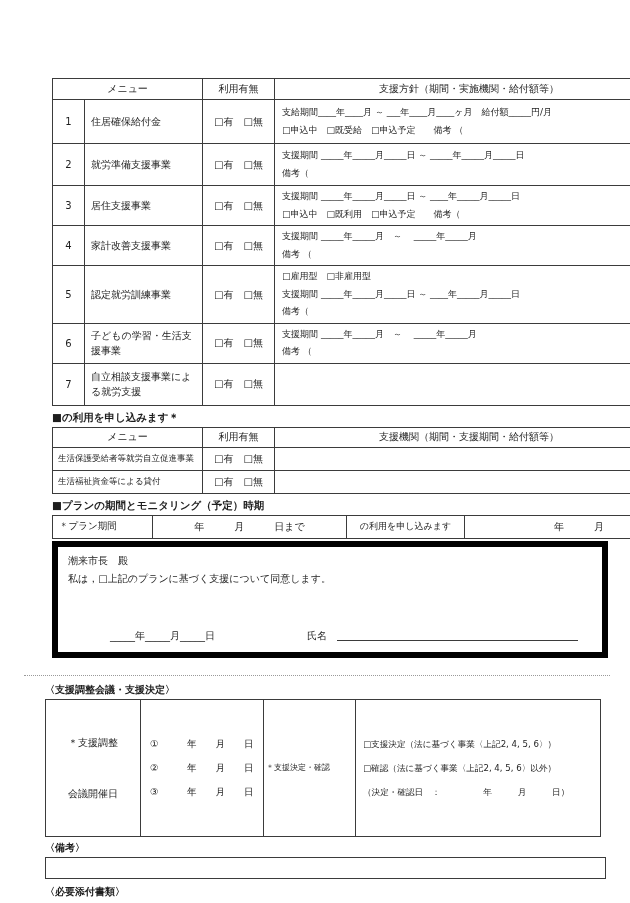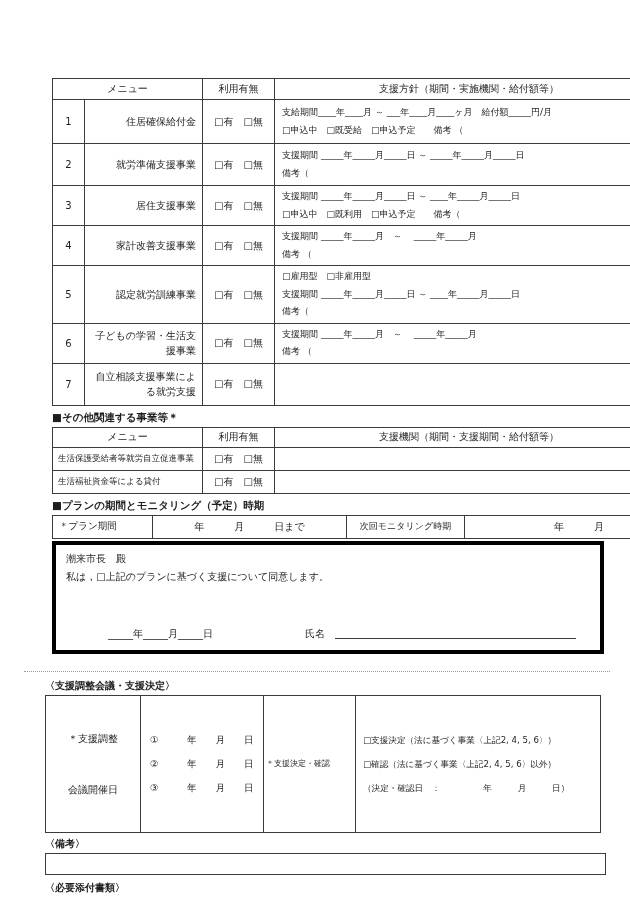--- a/index.html
+++ b/index.html
@@ -13,21 +13,21 @@
 
   .sec-title{font-size:10.5px;font-weight:bold;margin:0 0 3px 0;line-height:14px;white-space:pre;}
   .sub-title{font-size:10px;font-weight:bold;margin:0 0 2px 0;line-height:14px;white-space:pre;}
 
   table{border-collapse:collapse;table-layout:fixed;width:612px;}
   td{border:1px solid #3b3b3b;padding:0 4px;font-size:9.5px;vertical-align:middle;overflow:hidden;}
 
   
   .t1 td.hdr{height:20px;text-align:center;font-size:10px;font-weight:normal;}
   .t1 .c-num{text-align:center;font-size:10px;width:32px;}
-  .t1 .c-name{font-size:10px;padding:2px 6px;line-height:1.55;text-align:right;}
+  .t1 .c-name{font-size:10px;padding:2px 6px;line-height:1.55;}
   .t1 .c-use{text-align:center;font-size:10px;white-space:pre;}
   .t1 .c-pol{padding:2px 7px;}
   .r1{height:44px}.r2{height:42px}.r3{height:38px}.r4{height:40px}
   .r5{height:54px}.r6{height:40px}.r7{height:42px}
   .pl{display:flex;justify-content:space-between;line-height:1.95;font-size:9px;}
   .plt{white-space:pre;}
   .plr{white-space:pre;}
 
   
   .t2 td.hdr{height:19px;text-align:center;font-size:10px;}
@@ -35,21 +35,21 @@
   .t2 .c-use{text-align:center;font-size:10px;white-space:pre;}
 
   
   .t3 td{height:22px;}
   .t3 .c-plabel{font-size:9.5px;padding:0 6px;}
   .t3 .c-pval{text-align:center;white-space:pre;font-size:10px;}
   .t3 .c-nlabel{font-size:9px;text-align:center;padding:0 2px;}
   .t3 .c-nval{text-align:center;white-space:pre;font-size:10px;padding-left:34px;}
 
   
-  .consent-box{border:4px solid #000000;width:524px;margin-top:2px;padding:5px 10px 7px 10px;
+  .consent-box{border:6px solid #000000;width:524px;margin-top:2px;padding:5px 10px 7px 10px;
     font-size:10px;line-height:18px;}
   .consent-box .ln{white-space:pre;}
   .consent-ind{padding-left:31px;}
   .sig-row{display:flex;align-items:flex-start;padding-left:42px;margin-top:39px;}
   .sig-row .dt{white-space:pre;}
   .sig-row .nm{margin-left:92px;white-space:pre;}
   .sig-line{flex:1;border-bottom:1px solid #3b3b3b;margin:0 14px 3px 10px;height:13px;}
 
   .dotted{border-top:1px dotted #9a9a9a;margin:17px -10px 7px -28px;height:0;}
 
@@ -184,21 +184,21 @@
     </tr>
     <tr class="r7">
       <td class="c-num">7</td>
       <td class="c-name">自立相談支援事業による就労支援</td>
       <td class="c-use">□有　□無</td>
       <td class="c-pol"></td>
     </tr>
   </tbody>
       </table>
 
-  <div class="sec-title mt4">■その他関連する事業等＊</div>
+  <div class="sec-title mt4">■の利用を申し込みます＊</div>
 
   <table class="t2">
     <colgroup>
           <col style="width:150px">
           <col style="width:72px">
           <col>
         </colgroup>
     <tbody>
           <tr>
       <td class="hdr">メニュー</td>
@@ -224,21 +224,21 @@
     <colgroup>
           <col style="width:100px">
           <col style="width:194px">
           <col style="width:118px">
           <col>
         </colgroup>
     <tbody>
           <tr>
       <td class="c-plabel">＊プラン期間</td>
       <td class="c-pval">年　　　月　　　日まで</td>
-      <td class="c-nlabel">次回モニタリング時期</td>
+      <td class="c-nlabel">の利用を申し込みます</td>
       <td class="c-nval">年　　　月</td>
     </tr>
   </tbody>
       </table>
 
 
   <div class="consent-box">
     <div class="ln">潮来市長　殿</div>
     <div class="ln">私は，□上記のプランに基づく支援について同意します。</div>
     <div class="sig-row">

